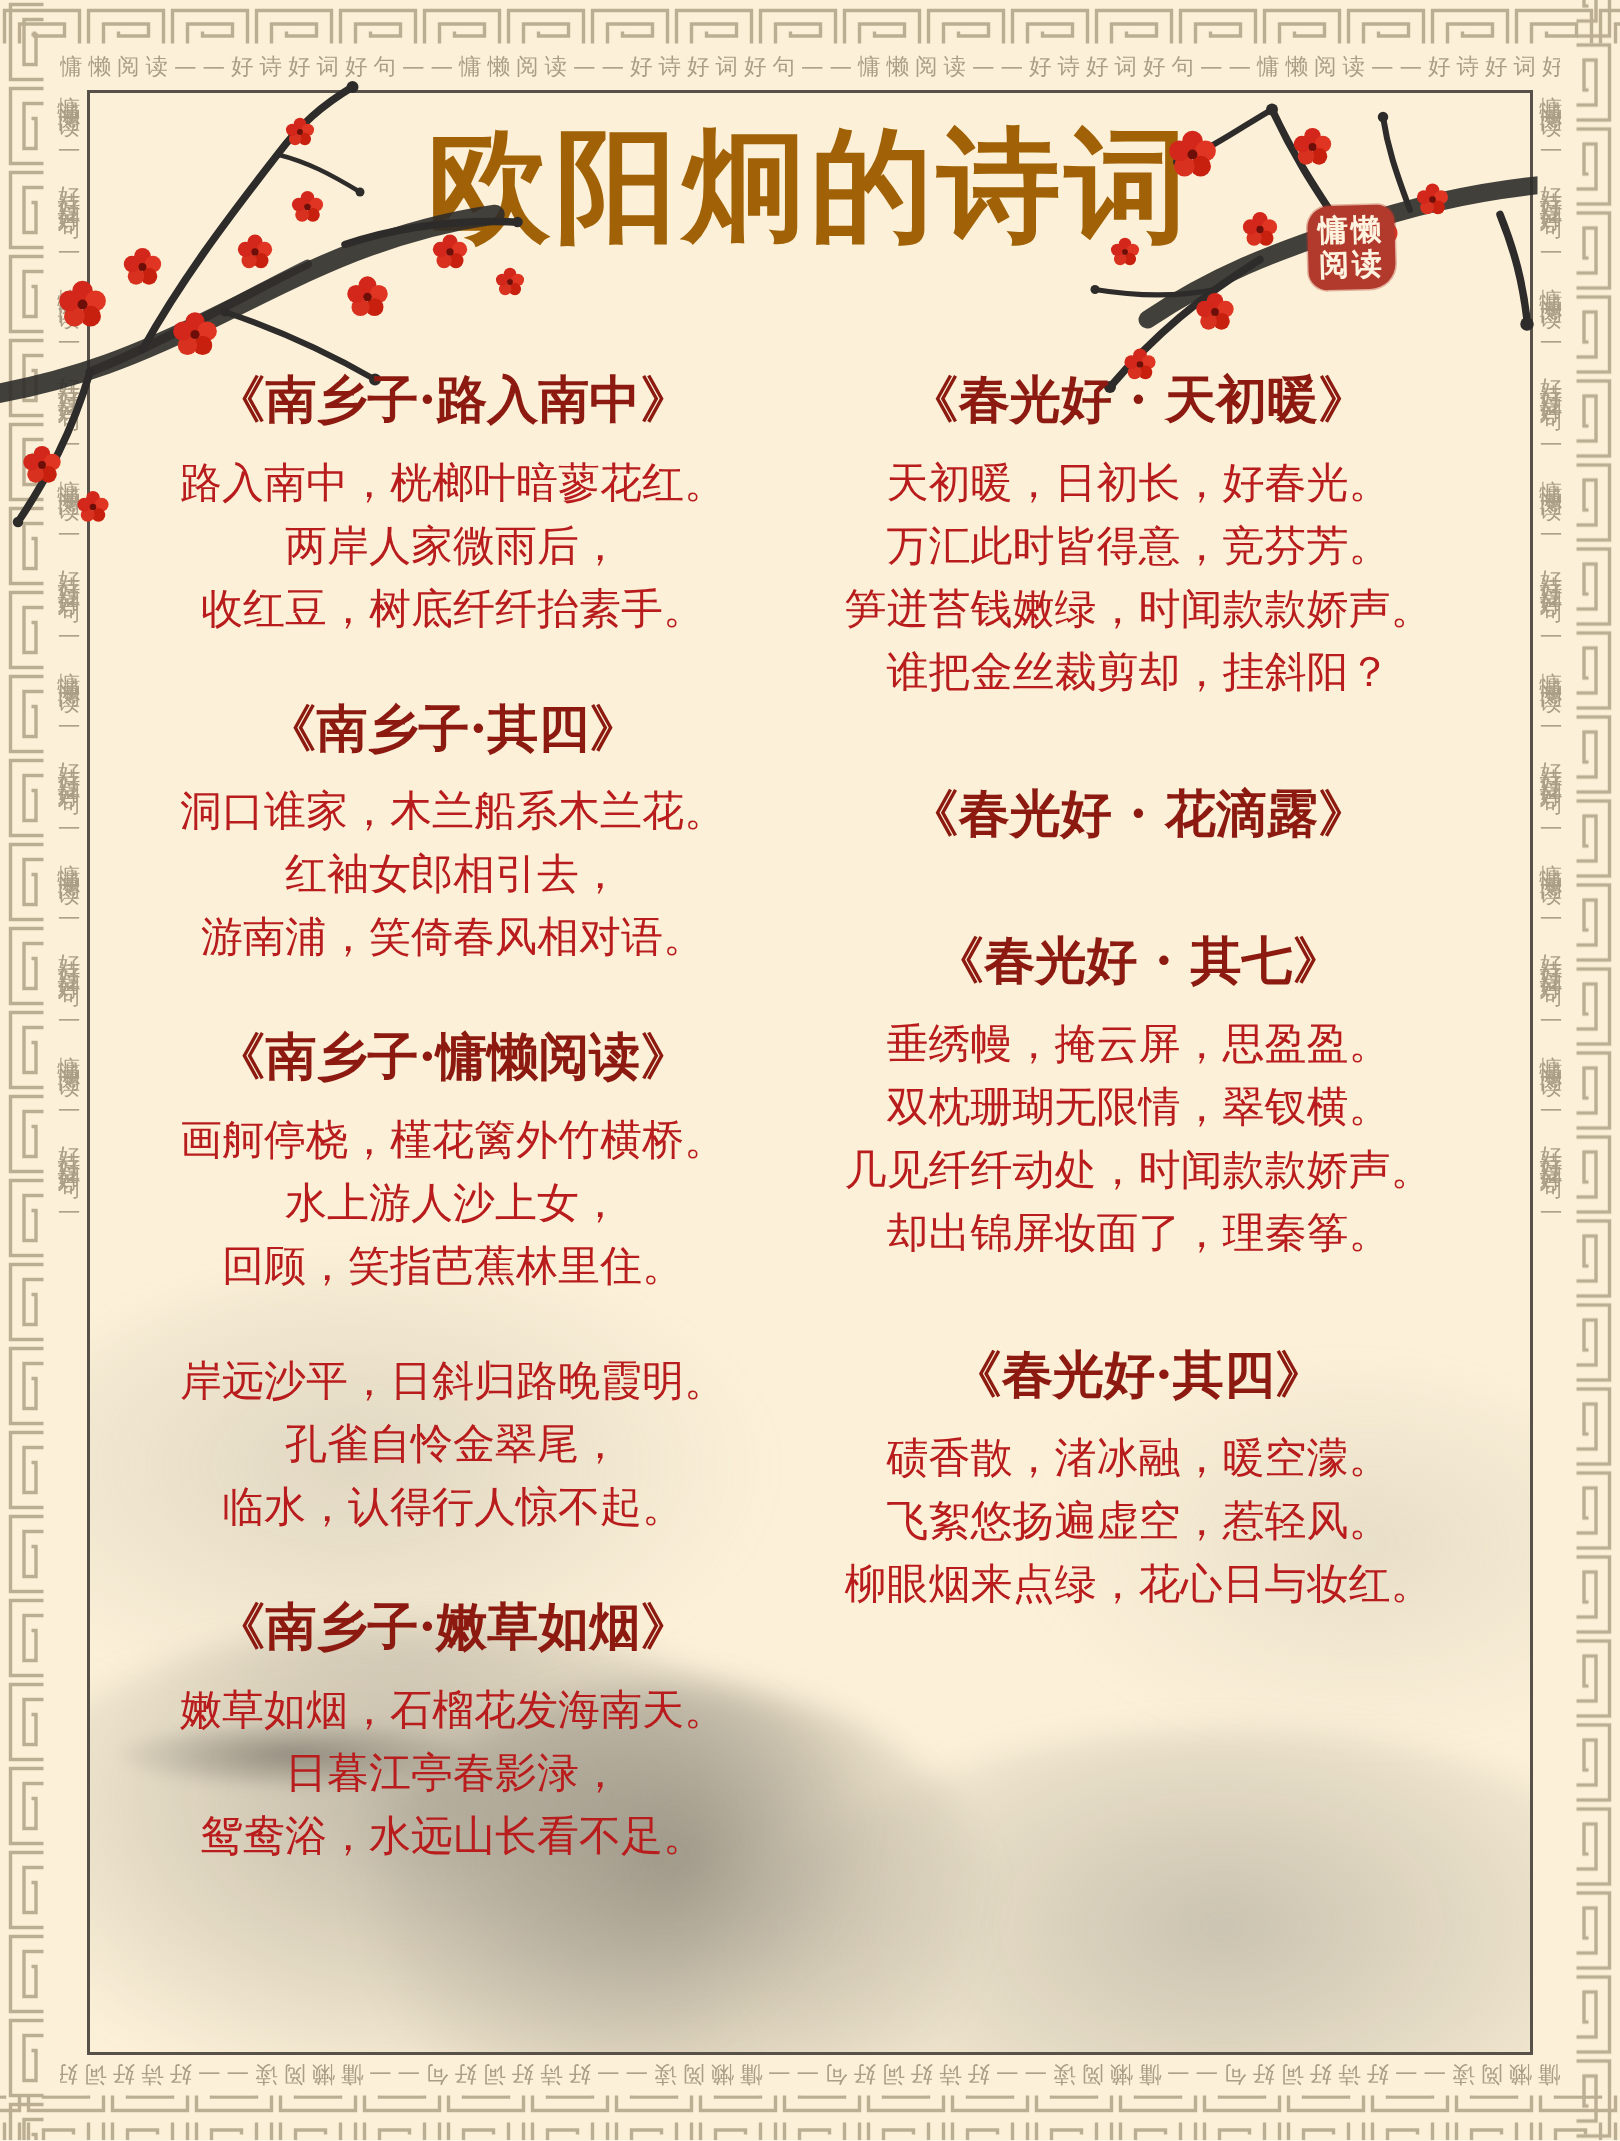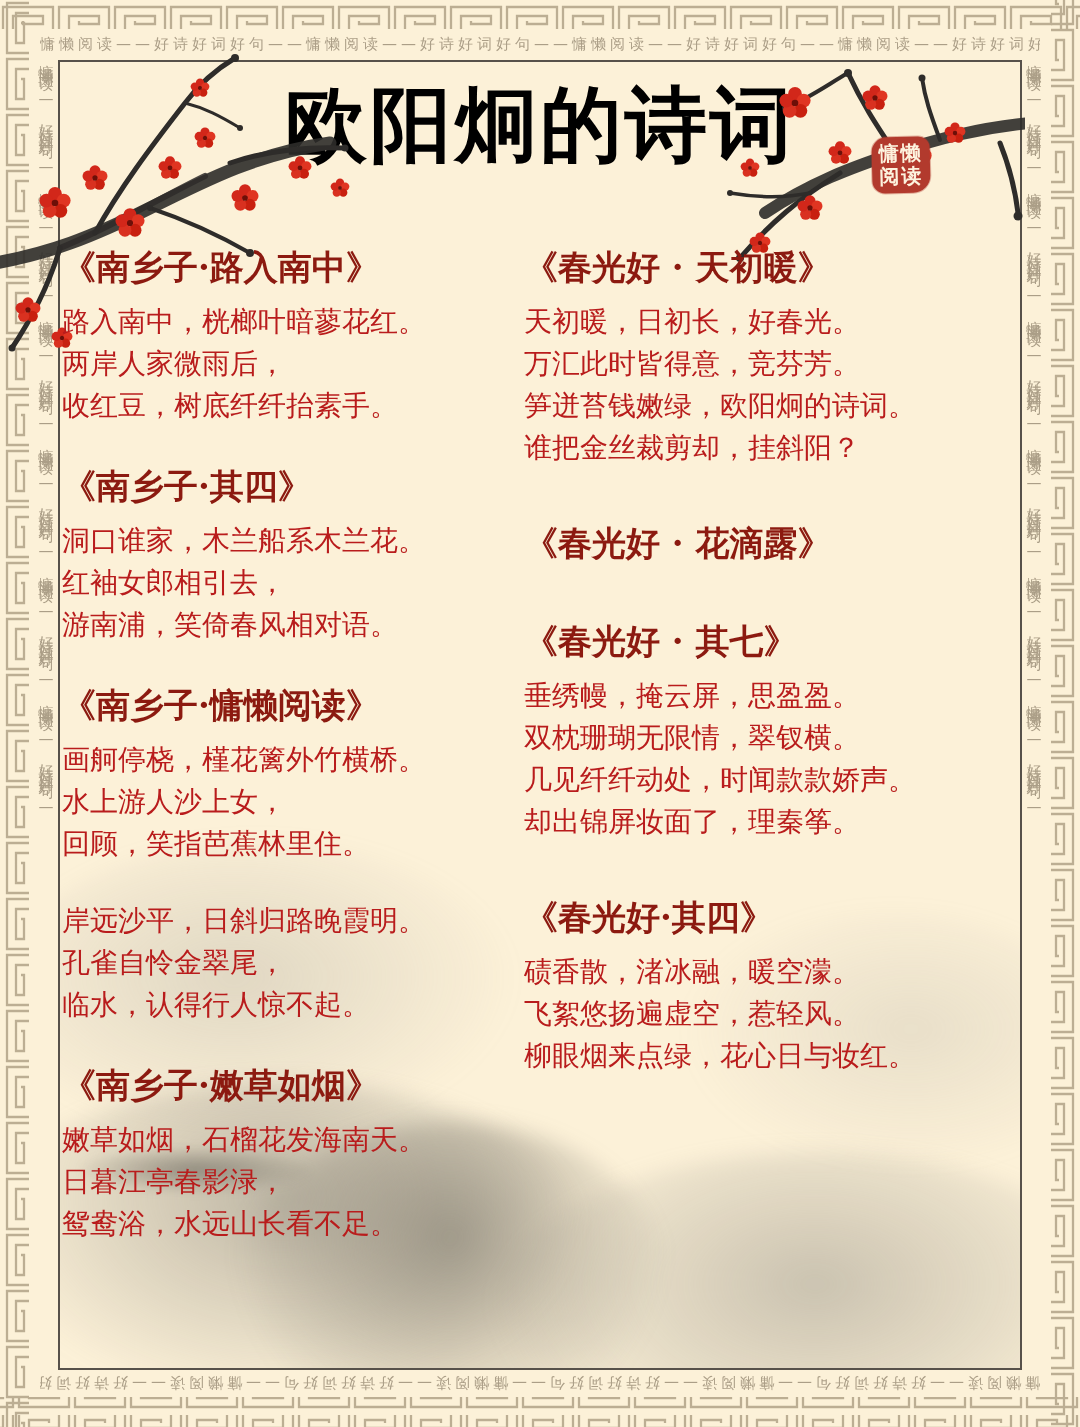--- a/index.html
+++ b/index.html
@@ -35,41 +35,41 @@
   .m3{left:430px;top:1090px;width:650px;height:330px;background:radial-gradient(ellipse at 50% 40%,rgba(142,138,128,.45),rgba(142,138,128,0) 72%);}
   .m4{left:-60px;top:780px;width:520px;height:300px;background:radial-gradient(ellipse at 45% 45%,rgba(160,156,146,.30),rgba(160,156,146,0) 70%);}
   .m5{left:20px;top:1085px;width:230px;height:46px;background:radial-gradient(ellipse at 50% 50%,rgba(95,92,84,.55),rgba(95,92,84,0) 75%);filter:blur(4px);}
   .m6{left:620px;top:850px;width:420px;height:260px;background:radial-gradient(ellipse at 55% 45%,rgba(165,160,150,.22),rgba(165,160,150,0) 70%);}
   
   .main-title{
     position:absolute;left:0;top:76px;width:100%;
     text-align:center;z-index:4;
     font-family:"DejaVu Serif","Liberation Serif",serif;
     font-weight:bold;font-size:82px;line-height:96px;
-    color:#000000;letter-spacing:3px;
+    color:#a16207;letter-spacing:3px;
   }
   
   .seal{
     position:absolute;left:872px;top:137px;width:58px;height:56px;z-index:5;
     background:#b23a2d;border-radius:26% 20% 30% 22%;
     transform:rotate(-1.5deg);
     display:flex;flex-direction:column;align-items:center;justify-content:center;
     box-shadow:0 0 0 1px rgba(178,58,45,.35);
   }
   .seal div{
     color:#fdf3de;font-size:20px;line-height:23px;font-weight:bold;
     letter-spacing:2px;font-family:"DejaVu Serif","Liberation Serif",serif;
   }
   
   .plum{position:absolute;z-index:4;pointer-events:none;}
   .plum-left{left:0;top:48px;}
   .plum-right{left:690px;top:48px;}
   
   .col{
-    position:absolute;top:243px;z-index:4;
+    position:absolute;top:243px;z-index:4;text-align:center;
   }
   .col-left{left:62px;width:480px;}
   .col-right{left:524px;width:470px;}
   .poem{margin:0 0 0 0;}
   .col-left .poem{margin-bottom:35px;}
   .col-right .poem{margin-bottom:50px;}
   .poem-title{
     font-family:"DejaVu Serif","Liberation Serif",serif;
     font-weight:bold;font-size:34px;line-height:48px;
     color:#8c1a10;margin-bottom:10px;white-space:nowrap;
@@ -234,21 +234,21 @@
           <div class="poem-line">鸳鸯浴，水远山长看不足。</div>
         </div>
   </div>
 </div>
   <div class="col col-right">
   <div class="poem">
     <div class="poem-title">《春光好 · 天初暖》</div>
     <div class="poem-lines">
           <div class="poem-line">天初暖，日初长，好春光。</div>
           <div class="poem-line">万汇此时皆得意，竞芬芳。</div>
-          <div class="poem-line">笋迸苔钱嫩绿，欧阳炯的诗词。</div>
+          <div class="poem-line">笋迸苔钱嫩绿，时闻款款娇声。</div>
           <div class="poem-line">谁把金丝裁剪却，挂斜阳？</div>
         </div>
   </div>
 
   <div class="poem">
     <div class="poem-title">《春光好 · 花滴露》</div>
   </div>
 
   <div class="poem">
     <div class="poem-title">《春光好 · 其七》</div>

